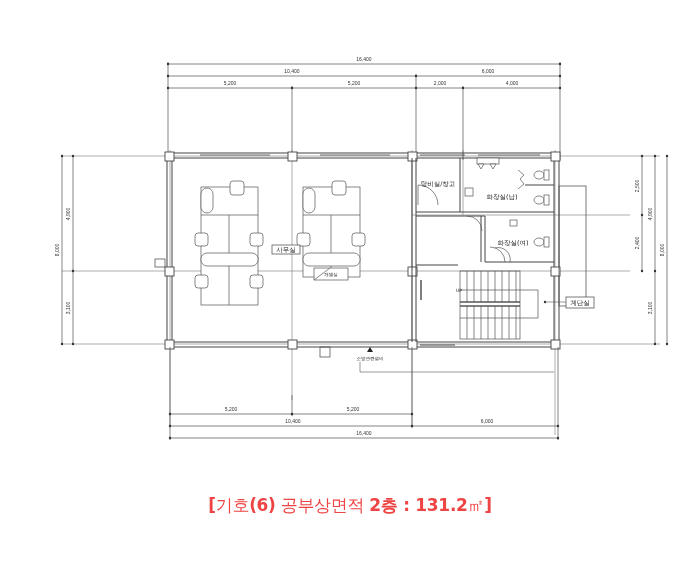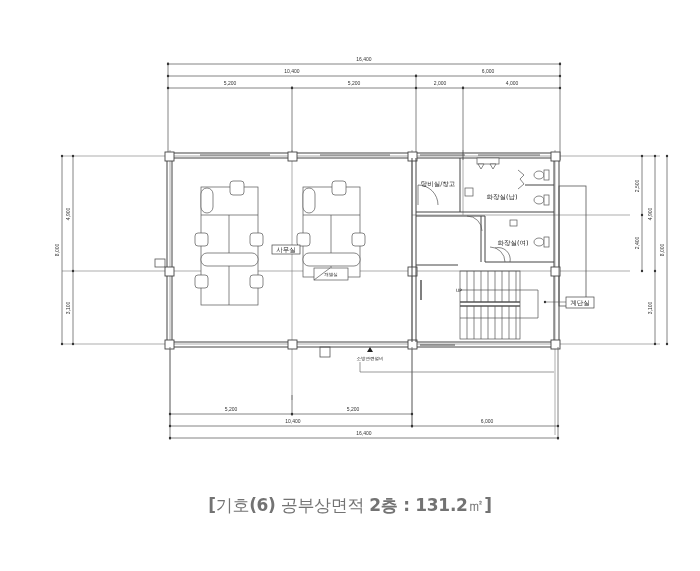--- a/index.html
+++ b/index.html
@@ -4,21 +4,21 @@
 <style>
   html, body { margin: 0; padding: 0; background: #ffffff; }
   body { width: 700px; height: 571px; position: relative; overflow: hidden;
          font-family: "DejaVu Sans", "Liberation Sans", sans-serif; }
   #plan { position: absolute; left: 0; top: 0; width: 700px; height: 471px; }
   .dim-text { font-family: "Liberation Sans", sans-serif; font-size: 5px; fill: #333; }
   .room-text { font-family: "DejaVu Sans", sans-serif; font-size: 6.5px; fill: #222; }
   .small-text { font-family: "DejaVu Sans", sans-serif; font-size: 4.5px; fill: #222; }
   .caption {
     position: absolute; left: 0; width: 700px; top: 494px; text-align: center;
-    font-family: "DejaVu Sans", sans-serif; font-size: 17px; color: #737373;
+    font-family: "DejaVu Sans", sans-serif; font-size: 17px; color: #ef4444;
     letter-spacing: -0.3px;
   }
   .caption b { font-weight: bold; }
 </style>
 </head>
 <body>
 
 <svg id="plan" viewBox="0 0 700 471" xmlns="http://www.w3.org/2000/svg">
 
   <g stroke="#666" stroke-width="0.8" fill="none">

